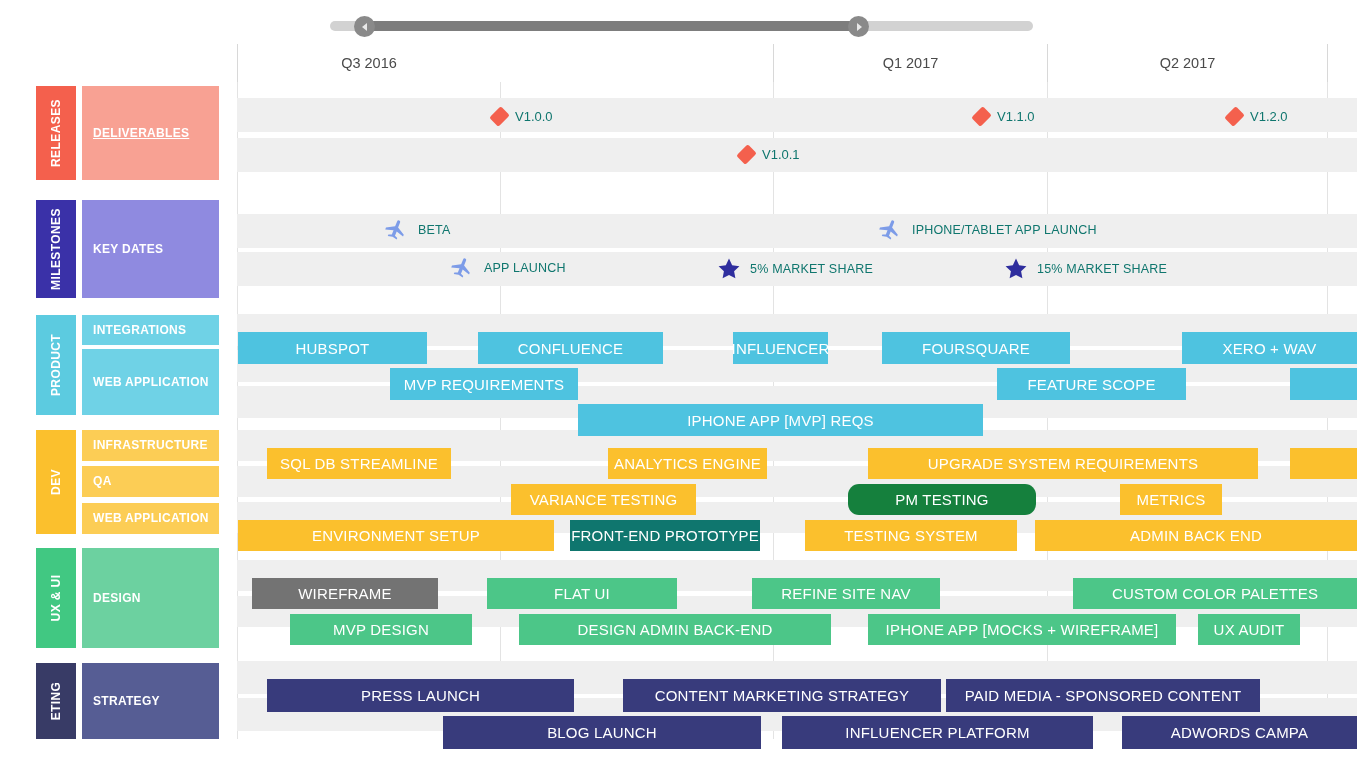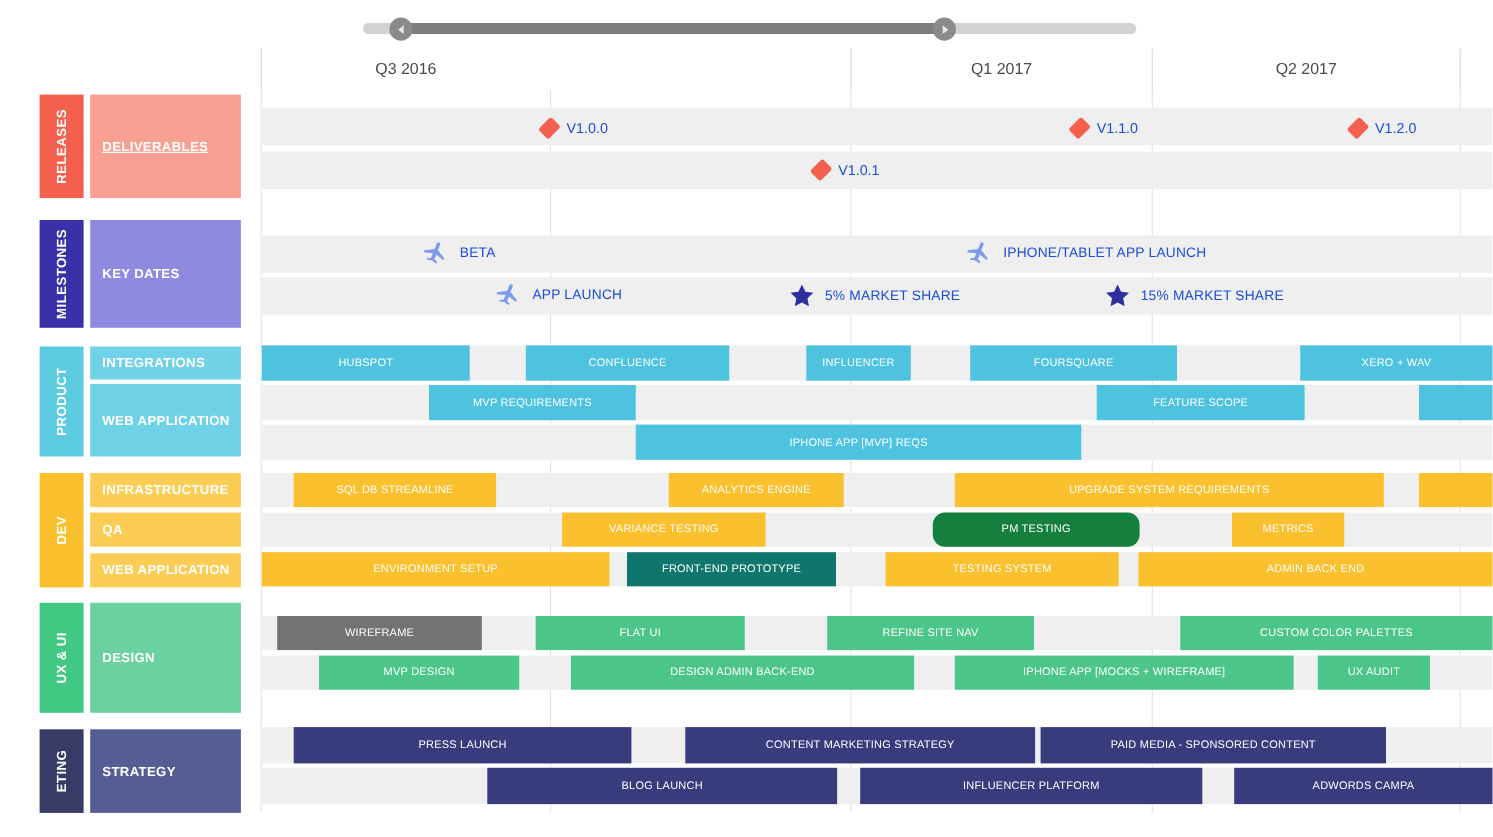--- a/index.html
+++ b/index.html
@@ -110,37 +110,38 @@
     position: absolute;
     left: 237px; width: 1120px;
     background: #efefef;
   }
 
   
   .bar {
     position: absolute;
     display: flex; align-items: center; justify-content: center;
     color: #ffffff;
-    font-size: 10px;
+    font-size: 15px;
     letter-spacing: .2px;
     box-sizing: border-box;
     padding: 0 20px;
     white-space: nowrap;
     overflow: hidden;
+    margin-top: 18px;
   }
 
   
   .marker {
     position: absolute;
     display: flex; align-items: center;
     white-space: nowrap;
   }
   .marker .mlabel {
     font-size: 13px;
-    color: #1d4ed8;
+    color: #0f766e;
     margin-left: 8px;
   }
   .marker.caps .mlabel { font-size: 12.5px; letter-spacing: .2px; }
   .diamond {
     width: 13px; height: 13px;
     background: #f4604d;
     transform: rotate(45deg) scaleY(1.25);
     border-radius: 2px;
     flex: none;
   }

